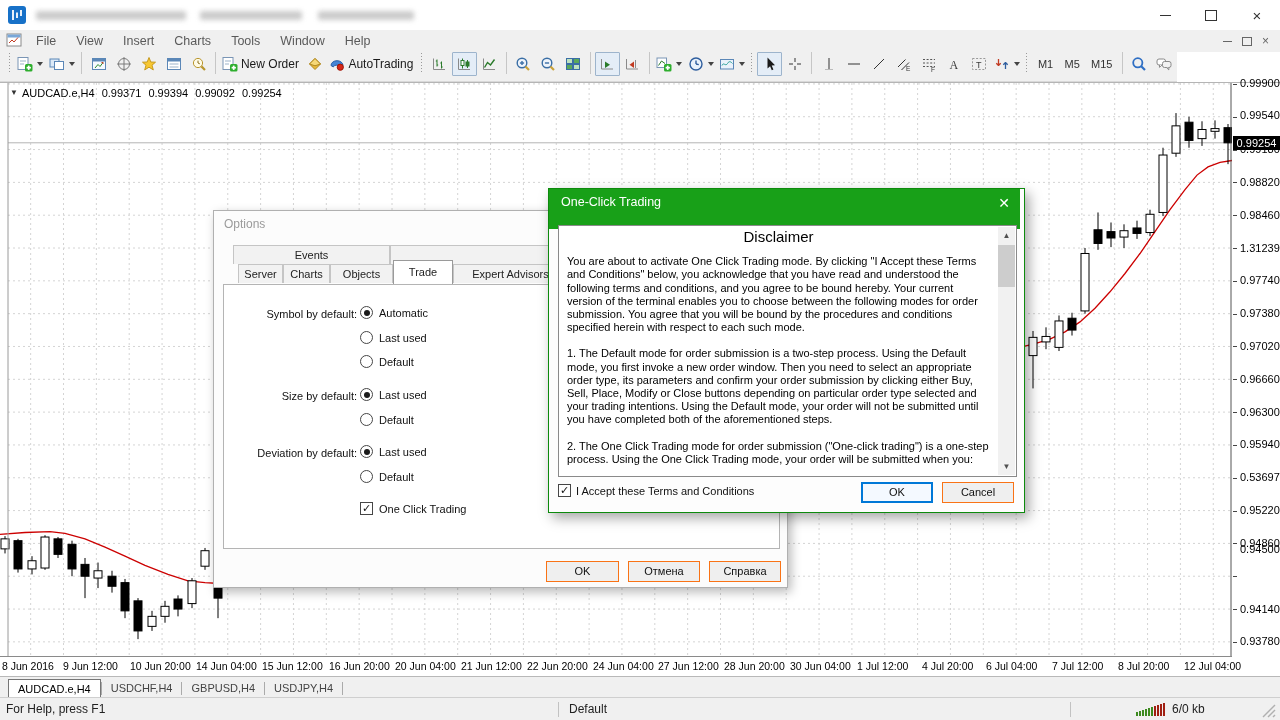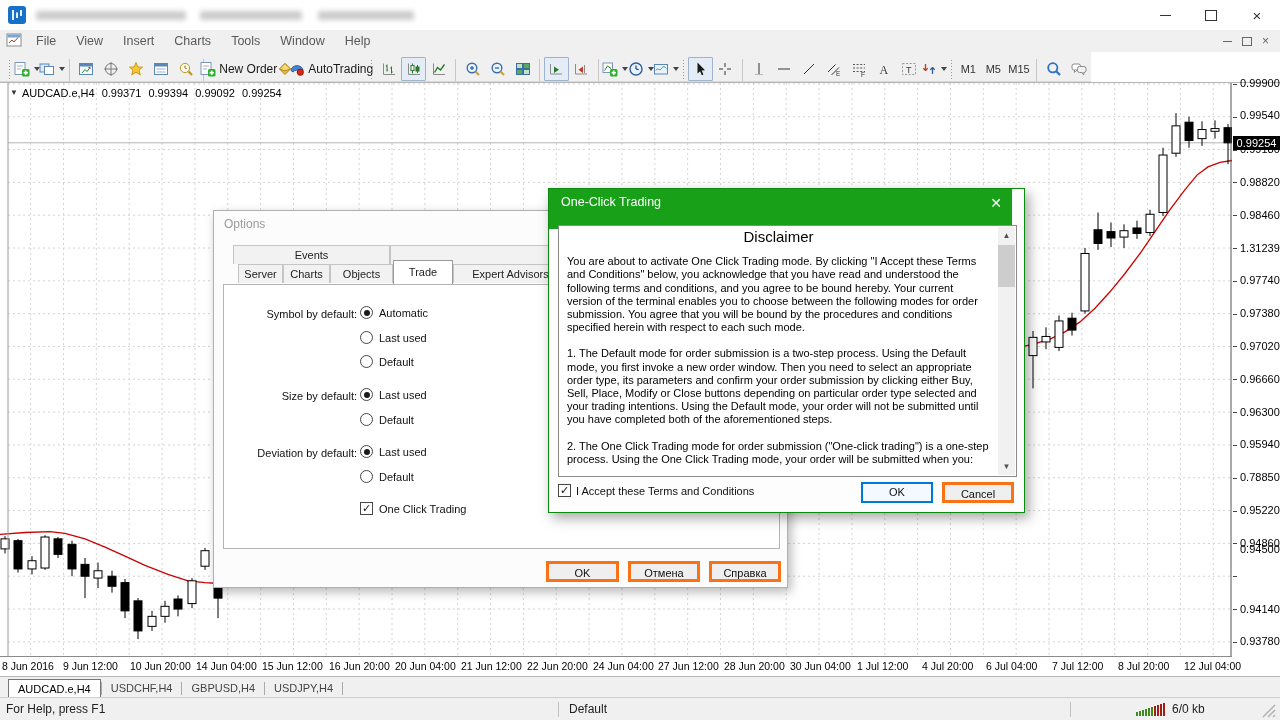--- a/index.html
+++ b/index.html
@@ -12,22 +12,22 @@
   .g-min{width:11px;height:1px;background:#333}
   .g-max{width:10px;height:9px;border:1px solid #333}
   .g-close{font-size:15px;color:#333;line-height:1}
   
   #menubar{left:0;top:30px;width:1280px;height:22px;background:#f0f0f0;display:flex;align-items:center}
   .menu-item{padding:2px 10px;color:#5a5a5a;font-size:12.5px;line-height:22px}
   .mdictl{position:absolute;top:0;width:19px;height:22px;display:flex;align-items:center;justify-content:center;color:#666}
   .g-min2{width:9px;height:1px;background:#666}
   .g-max2{width:8px;height:7px;border:1px solid #666}
   
-  #toolbar{left:0;top:52px;width:1091px;height:30px;background:#f0f0f0;border-bottom:1px solid #d9d9d9;
-    display:flex;align-items:flex-end;padding-left:5px;box-sizing:border-box}
+  #toolbar{left:0;top:52px;width:1177px;height:30px;background:#f0f0f0;border-bottom:1px solid #d9d9d9;
+    display:flex;align-items:flex-start;padding-left:5px;box-sizing:border-box}
   .tb-btn{height:24px;min-width:25px;display:flex;align-items:center;justify-content:center;gap:3px;
     border:1px solid transparent;border-radius:1px;padding:0 2px;box-sizing:border-box}
   .tb-btn.active{border-color:#9db4cc;background:#e4edf7}
   .tb-btn svg{display:block}
   .tb-label{font-size:12px;color:#1a1a1a;white-space:nowrap;padding-right:2px}
   .tb-mlabel{font-size:11px;color:#333;padding:0 3px}
   .caret{width:0;height:0;border-left:3px solid transparent;border-right:3px solid transparent;border-top:4px solid #444;margin-left:1px}
   .tb-sep{width:1px;height:22px;background:#c6c6c6;margin:0 4px}
   .tb-grip{width:4px;height:22px;margin:0 3px;background-image:radial-gradient(#9a9a9a 0.8px,transparent 1px);background-size:3px 3px}
   
@@ -50,27 +50,27 @@
   .tabrow-tab{position:absolute;box-sizing:border-box;border:1px solid #c5c5c5;border-bottom:none;background:#f2f2f2;
     font-size:11px;color:#222;text-align:center;height:19px;line-height:19px}
   .tabrow-tab.active{background:#fff;height:24px;line-height:22px;border-color:#9a9a9a;z-index:3}
   #tabpage{position:absolute;left:9px;top:73px;width:557px;height:265px;background:#fff;border:1px solid #b4b4b4;box-sizing:border-box}
   .opt-label{position:absolute;font-size:11px;color:#111;text-align:right;width:140px}
   .radio{position:absolute;width:13px;height:13px;border:1px solid #464646;border-radius:50%;background:#fff;box-sizing:border-box}
   .radio.sel::after{content:"";position:absolute;left:2.5px;top:2.5px;width:6px;height:6px;border-radius:50%;background:#1a1a1a}
   .opt-opt{position:absolute;font-size:11px;color:#111;white-space:nowrap}
   .checkbox{position:absolute;width:13px;height:13px;border:1px solid #464646;background:#fff;box-sizing:border-box;
     font-size:11px;line-height:11px;text-align:center;color:#111}
-  .w-btn{position:absolute;box-sizing:border-box;background:#efefef;border:3px solid #f97316;font-size:11px;
+  .w-btn{position:absolute;box-sizing:border-box;background:#efefef;border:1px solid #f97316;font-size:11px;
     color:#111;text-align:center;height:21px;line-height:19px}
   .w-btn.focus{border:2px solid #0078d7;line-height:17px;background:#f4f9ff}
   
   #octdlg{left:548px;top:188px;width:477px;height:325px;z-index:6;background:#fdfdfd;border:1px solid #0d8a0d;
     box-shadow:4px 5px 12px rgba(0,0,0,.35);box-sizing:border-box}
-  #octtitle{position:absolute;left:0;top:0;right:12px;height:40px}
+  #octtitle{position:absolute;left:0;top:0;right:4px;height:40px}
   #octtitle .t{position:absolute;left:12px;top:6px;font-size:12.5px;color:#fff}
   #octclose{position:absolute;right:0;top:0;width:32px;height:28px;color:#fff;font-size:14px;display:flex;align-items:center;justify-content:center}
   #octbox{position:absolute;left:9px;top:36px;width:459px;height:252px;background:#fff;border:1px solid #8a8a8a;box-sizing:border-box}
   #octtext{position:absolute;left:8px;top:3px;right:26px;bottom:2px;overflow:hidden;font-size:11px;line-height:13.2px;color:#000}
   #octtext h4{margin:1px 0 12px 0;font-size:15px;font-weight:normal;text-align:center}
   #octtext p{margin:0 0 13px 0}
   #octsb{position:absolute;right:1px;top:1px;width:17px;bottom:1px;background:#f1f1f1}
   .sb-arrow{position:absolute;left:0;width:17px;height:17px;background:#f1f1f1;color:#505050;font-size:8px;
     display:flex;align-items:center;justify-content:center}
   #sb-thumb{position:absolute;left:0;top:18px;width:17px;height:42px;background:#cdcdcd}
@@ -635,21 +635,21 @@
       <div class="ptick" style="top: 224.16px;">0.97380</div>
       <div class="ptickmark" style="top: 263.481px;"></div>
       <div class="ptick" style="top: 256.981px;">0.97020</div>
       <div class="ptickmark" style="top: 296.302px;"></div>
       <div class="ptick" style="top: 289.802px;">0.96660</div>
       <div class="ptickmark" style="top: 329.124px;"></div>
       <div class="ptick" style="top: 322.624px;">0.96300</div>
       <div class="ptickmark" style="top: 361.945px;"></div>
       <div class="ptick" style="top: 355.445px;">0.95940</div>
       <div class="ptickmark" style="top: 394.766px;"></div>
-      <div class="ptick" style="top: 388.266px;">0.78850</div>
+      <div class="ptick" style="top: 388.266px;">0.53697</div>
       <div class="ptickmark" style="top: 427.587px;"></div>
       <div class="ptick" style="top: 421.087px;">0.95220</div>
       <div class="ptickmark" style="top: 460.408px;"></div>
       <div class="ptick" style="top: 453.908px;">0.94860</div>
       <div class="ptickmark" style="top: 493.23px;"></div>
       <div class="ptick" style="top: 460px;">0.94500</div>
       <div class="ptickmark" style="top: 526.051px;"></div>
       <div class="ptick" style="top: 519.551px;">0.94140</div>
       <div class="ptickmark" style="top: 558.872px;"></div>
       <div class="ptick" style="top: 552.372px;">0.93780</div>

